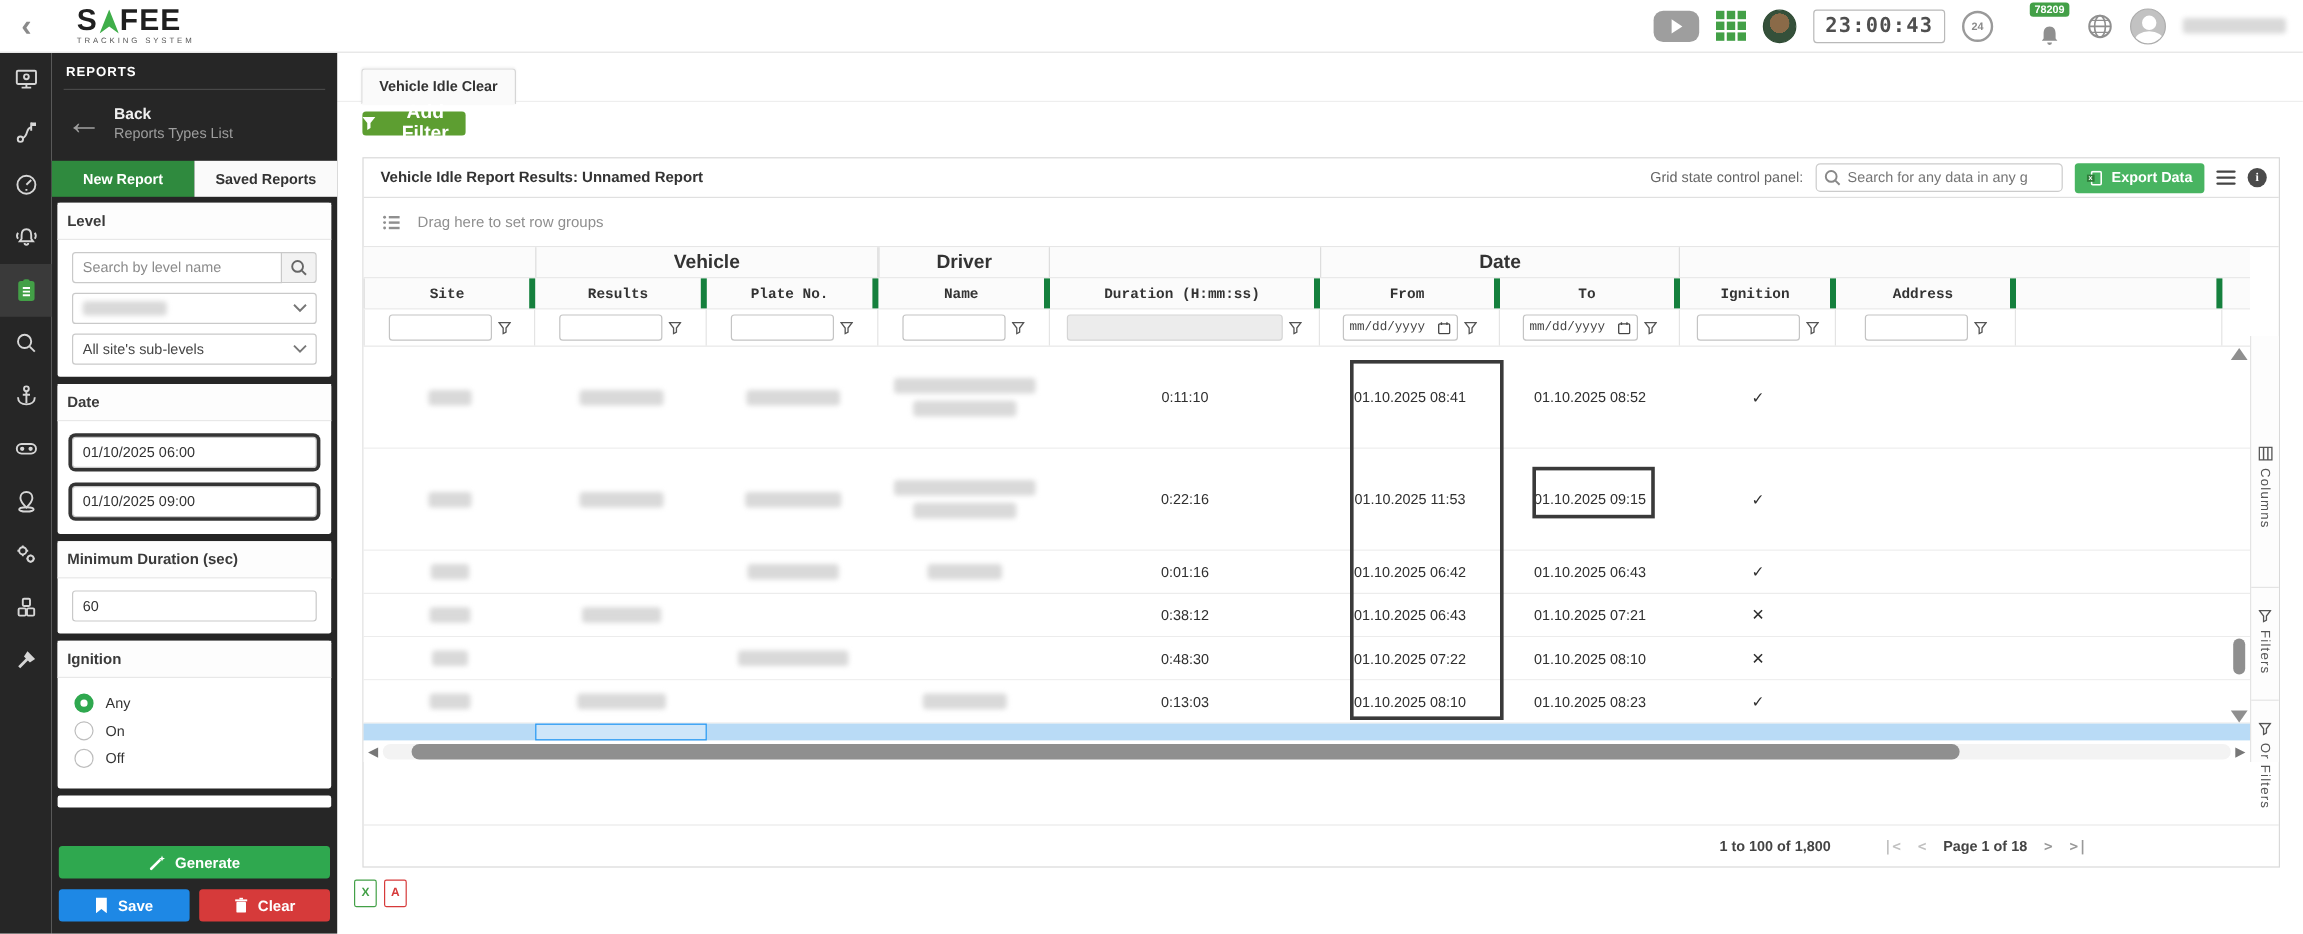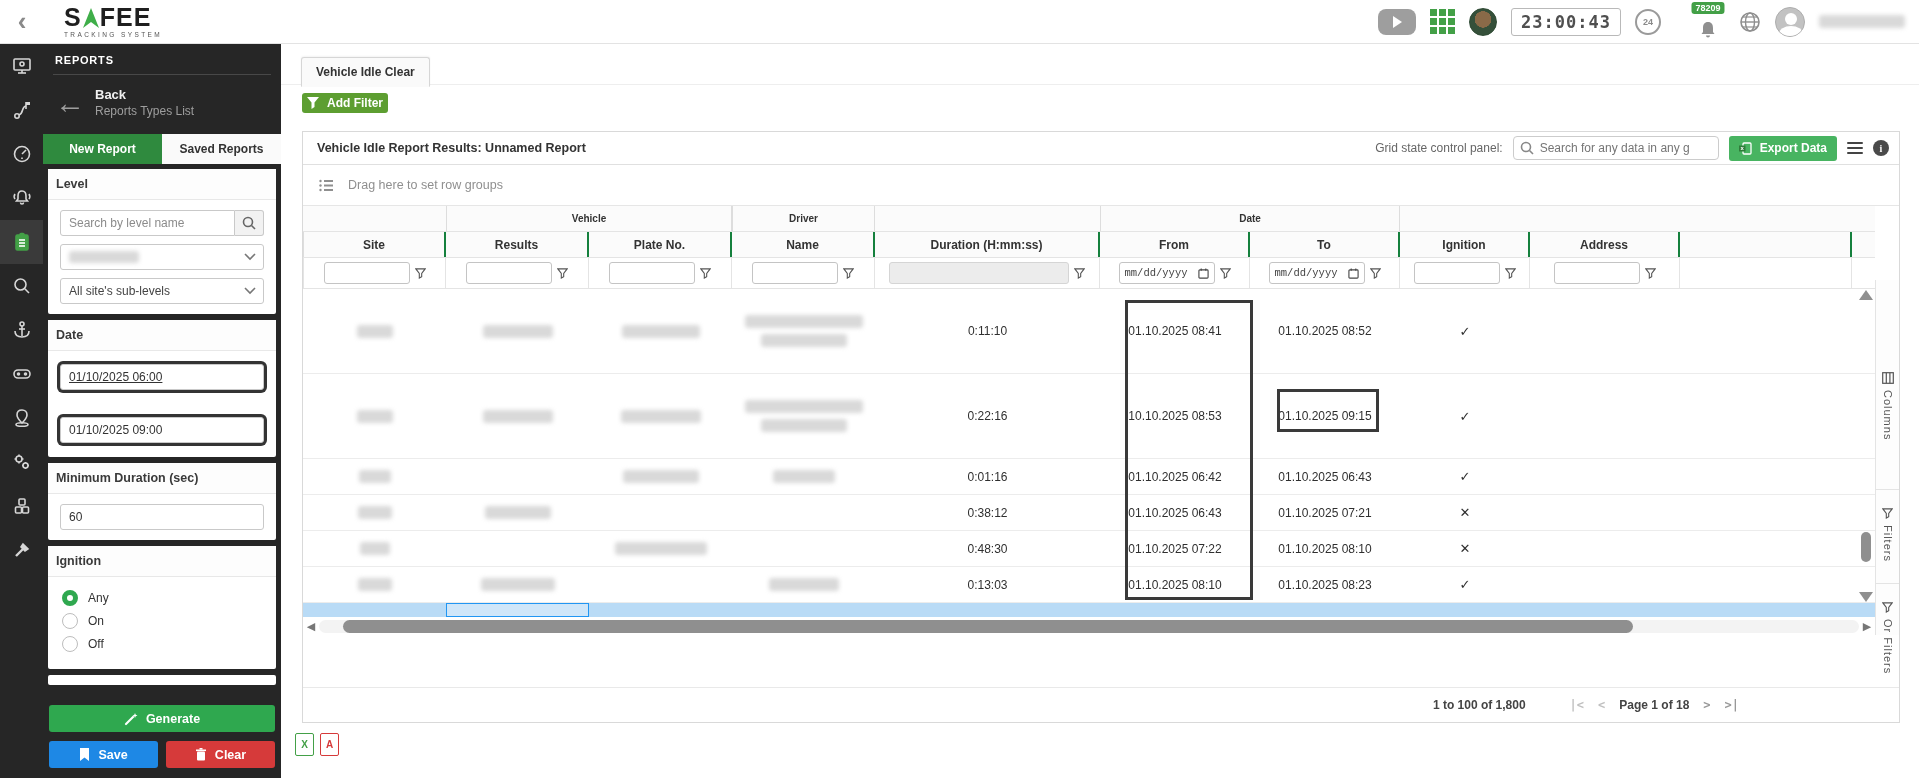--- a/index.html
+++ b/index.html
@@ -81,21 +81,21 @@
   .btn-save { background:#1e88e5; flex:1; }
   .btn-clear { background:#d63a3a; flex:1; }
 
   
   .main { position:absolute; left:281px; top:44px; width:1638px; height:734px; background:#fff; }
   .vtab { position:absolute; left:20px; top:13px; padding:7px 14px; background:#fafafa; border:1px solid #d6d6d6;
      border-bottom-color:#fafafa; border-radius:3px 3px 0 0; font-weight:bold; font-size:12px; color:#333;
      box-shadow:0 -1px 2px rgba(0,0,0,.05); }
   .tab-underline { position:absolute; left:0; top:40px; width:100%; border-top:1px solid #eee; }
   .addfilter { position:absolute; left:21px; top:49px; background:#5d9e31; }
-  .addfilter.btn { width:86px; height:20px; font-size:12px; }
+  .addfilter.btn { width:86px; height:20px; font-size:16px; }
 
   .rescard { position:absolute; left:21px; top:87px; width:1598px; height:592px; border:1px solid #d9d9d9;
      background:#fff; display:flex; flex-direction:column; }
   .res-head { height:33px; border-bottom:1px solid #e0e0e0; display:flex; align-items:center; padding:0 10px 0 14px; }
   .res-title { font-weight:bold; font-size:12.5px; }
   .res-right { margin-left:auto; display:flex; align-items:center; gap:10px; }
   .grid-label { color:#666; }
   .gsearch { position:relative; width:206px; }
   .gsearch input { width:100%; height:24px; border:1px solid #ccc; border-radius:4px; padding:0 8px 0 26px; font-size:12px;
      font-family:"Liberation Sans", sans-serif; color:#555; }
@@ -105,24 +105,24 @@
   .info-i { width:16px; height:16px; border-radius:50%; background:#4a4a4a; color:#fff; font-size:10px; font-weight:bold;
      display:flex; align-items:center; justify-content:center; font-family:"Liberation Serif", serif; }
   .dragbar { height:41px; border-bottom:1px solid #e6e6e6; display:flex; align-items:center; gap:14px; padding-left:16px;
      color:#8f8f8f; font-size:12.5px; }
 
   .grid-wrap { position:relative; height:429px; }
   .grid { position:absolute; left:0; top:0; width:1572px; }
   .grow { display:flex; border-bottom:1px solid #e4e4e4; }
   .gcell { flex:none; display:flex; align-items:center; justify-content:center; }
   .group-row { height:26px; background:#fbfbfb; }
-  .group-row .gcell { font-weight:bold; font-size:10px; }
+  .group-row .gcell { font-weight:bold; font-size:16px; }
   .gcell.gbord { border-left:1px solid #ddd; border-right:1px solid #ddd; }
   .hdr-row { height:26px; background:#fbfbfb; }
-  .hdr-row .gcell { font-weight:bold; font-size:12px; border-right:2px solid #15803d; cursor:pointer; }
+  .hdr-row .gcell { font-weight:bold; font-size:12px; border-right:5px solid #15803d; cursor:pointer;font-family:Liberation Mono, monospace; }
   .hdr-row .gcell:first-child { border-left:1px solid #ddd; }
   .flt-row { height:31px; background:#fff; }
   .flt-row .gcell { border-right:1px solid #e4e4e4; gap:5px; }
   .flt-row .gcell:first-child { border-left:1px solid #e4e4e4; }
   .flt-inp { width:86px; height:22px; border:1px solid #c4c4c4; border-radius:3px; padding:0 5px; font-size:11px;
      font-family:"Liberation Sans", sans-serif; }
   .flt-inp.dis { background:#ececec; border-color:#d5d5d5; width:180px; }
   .date-inp { width:96px; height:22px; border:1px solid #c4c4c4; border-radius:3px; font-size:10.5px; color:#444;
      display:flex; align-items:center; justify-content:space-between; padding:0 5px; background:#fff;
      font-family:Liberation Mono, monospace; }
@@ -352,21 +352,21 @@
           <div class="inp" style="display:flex;align-items:center;color:#444;">All site's sub-levels</div>
           <svg class="dd-chev" width="12" height="8" viewBox="0 0 12 8">
               <polyline points="1,1 6,6 11,1" fill="none" stroke="#777" stroke-width="1.6"></polyline>
             </svg>
         </div>
       </div>
     </div>
     <div class="card">
       <div class="card-h">Date</div>
       <div class="card-b">
-        <input class="inp annot-outline" style="margin: 3px 0px 24px; text-decoration: underline;" value="01/10/2025 06:00">
+        <input class="inp annot-outline" style="margin: 3px 0px 12px;" value="01/10/2025 06:00">
         <input class="inp annot-outline" style="margin: 3px 0px 4px;" value="01/10/2025 09:00">
       </div>
     </div>
     <div class="card">
       <div class="card-h">Minimum Duration (sec)</div>
       <div class="card-b">
         <input class="inp" value="60" style="">
       </div>
     </div>
     <div class="card">
@@ -590,21 +590,21 @@
               <span class="blur" style="width:70px;height:13px;"></span>
             </div>
             <div class="bcell" style="width: 143px;">
               <span class="blur" style="width:80px;height:13px;"></span>
             </div>
             <div class="bcell" style="width: 143px;">
               <span class="blur" style="width:118px;height:13px;"></span>
               <span class="blur" style="width:86px;height:13px;"></span>
             </div>
             <div class="bcell" style="width: 225px;">0:22:16</div>
-            <div class="bcell" style="width: 150px;">10.10.2025 08:53</div>
+            <div class="bcell" style="width: 150px;">01.10.2025 11:53</div>
             <div class="bcell" style="width: 150px;">01.10.2025 09:15</div>
             <div class="bcell check" style="width: 130px;">✓</div>
             <div class="bcell" style="width: 150px;"></div>
           </div>
           <div class="body-row" style="height: 36px;">
             <div class="bcell" style="width: 143px;">
               <span class="blur" style="width:32px;height:13px;"></span>
             </div>
             <div class="bcell" style="width: 143px;"></div>
             <div class="bcell" style="width: 143px;">

